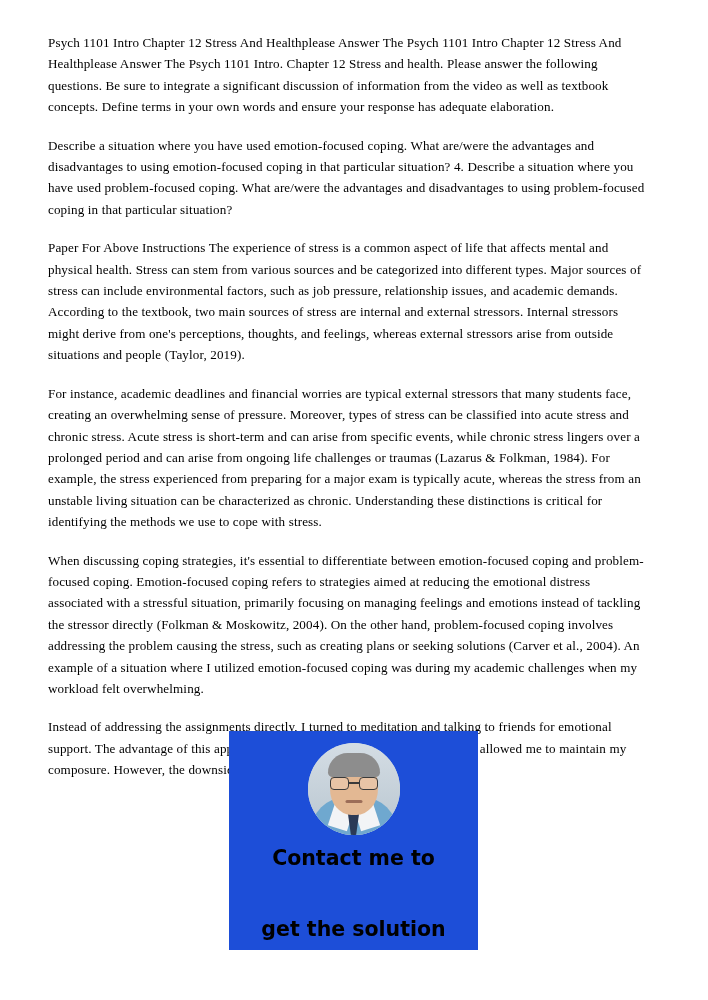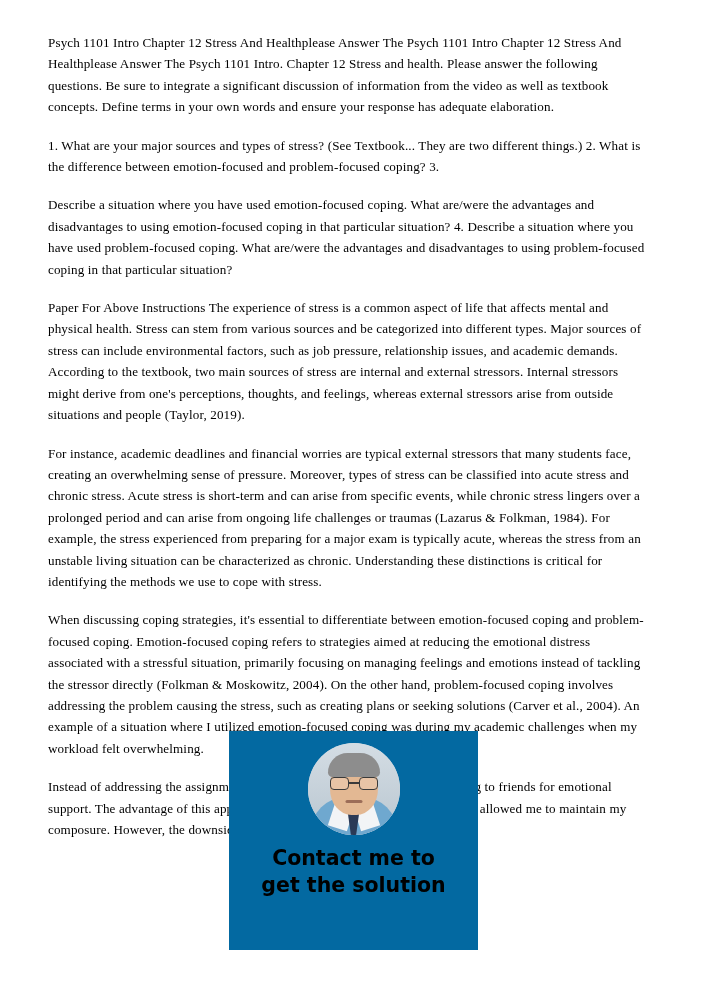--- a/index.html
+++ b/index.html
@@ -39,21 +39,21 @@
   }
   .para:last-child { margin-bottom: 0; }
 
   
   .overlay-card {
     position: absolute;
     left: 229px;
     top: 731px;
     width: 249px;
     height: 219px;
-    background: #0369a1;
+    background: #1d4ed8;
     box-shadow: 0 0 0 0 rgba(0,0,0,0);
     display: flex;
     flex-direction: column;
     align-items: center;
     justify-content: flex-start;
     padding-top: 12px;
     box-sizing: border-box;
   }
   .avatar {
     width: 92px;
@@ -168,41 +168,41 @@
     border-radius: 3px;
   }
   .overlay-line {
     font-family: "DejaVu Sans", sans-serif;
     font-weight: bold;
     font-size: 20.5px;
     color: #000;
     text-align: center;
     line-height: 27px;
     width: 100%;
+    margin-top: 44px;
   }
   .overlay-line.first { margin-top: 10px; }
   .overlay-email {
     font-family: "Liberation Serif", serif;
     font-weight: bold;
     font-size: 20px;
     color: #000;
     text-align: center;
     margin-top: 7px;
     line-height: 24px;
     width: 100%;
   }
 </style>
 </head>
 <body>
 
 <div class="page">
 
   <div class="doc-body">
     <p class="para">Psych 1101 Intro Chapter 12 Stress And Healthplease Answer The Psych 1101 Intro Chapter 12 Stress And Healthplease Answer The Psych 1101 Intro. Chapter 12 Stress and health. Please answer the following questions. Be sure to integrate a significant discussion of information from the video as well as textbook concepts. Define terms in your own words and ensure your response has adequate elaboration.</p>
-    <p class="para">1. What are your major sources and types of stress? (See Textbook... They are two different things.) 2. What is the difference between emotion-focused and problem-focused coping? 3.</p>
     <p class="para">Describe a situation where you have used emotion-focused coping. What are/were the advantages and disadvantages to using emotion-focused coping in that particular situation? 4. Describe a situation where you have used problem-focused coping. What are/were the advantages and disadvantages to using problem-focused coping in that particular situation?</p>
     <p class="para">Paper For Above Instructions The experience of stress is a common aspect of life that affects mental and physical health. Stress can stem from various sources and be categorized into different types. Major sources of stress can include environmental factors, such as job pressure, relationship issues, and academic demands. According to the textbook, two main sources of stress are internal and external stressors. Internal stressors might derive from one's perceptions, thoughts, and feelings, whereas external stressors arise from outside situations and people (Taylor, 2019).</p>
     <p class="para">For instance, academic deadlines and financial worries are typical external stressors that many students face, creating an overwhelming sense of pressure. Moreover, types of stress can be classified into acute stress and chronic stress. Acute stress is short-term and can arise from specific events, while chronic stress lingers over a prolonged period and can arise from ongoing life challenges or traumas (Lazarus &amp; Folkman, 1984). For example, the stress experienced from preparing for a major exam is typically acute, whereas the stress from an unstable living situation can be characterized as chronic. Understanding these distinctions is critical for identifying the methods we use to cope with stress.</p>
     <p class="para">When discussing coping strategies, it's essential to differentiate between emotion-focused coping and problem-focused coping. Emotion-focused coping refers to strategies aimed at reducing the emotional distress associated with a stressful situation, primarily focusing on managing feelings and emotions instead of tackling the stressor directly (Folkman &amp; Moskowitz, 2004). On the other hand, problem-focused coping involves addressing the problem causing the stress, such as creating plans or seeking solutions (Carver et al., 2004). An example of a situation where I utilized emotion-focused coping was during my academic challenges when my workload felt overwhelming.</p>
     <p class="para">Instead of addressing the assignments directly, I turned to meditation and talking to friends for emotional support. The advantage of this approach helped alleviate immediate anxiety and allowed me to maintain my composure. However, the downside was that it did not</p>
   </div>
 
   <div class="overlay-card">
     <div class="avatar">
       <div class="bg"></div>

